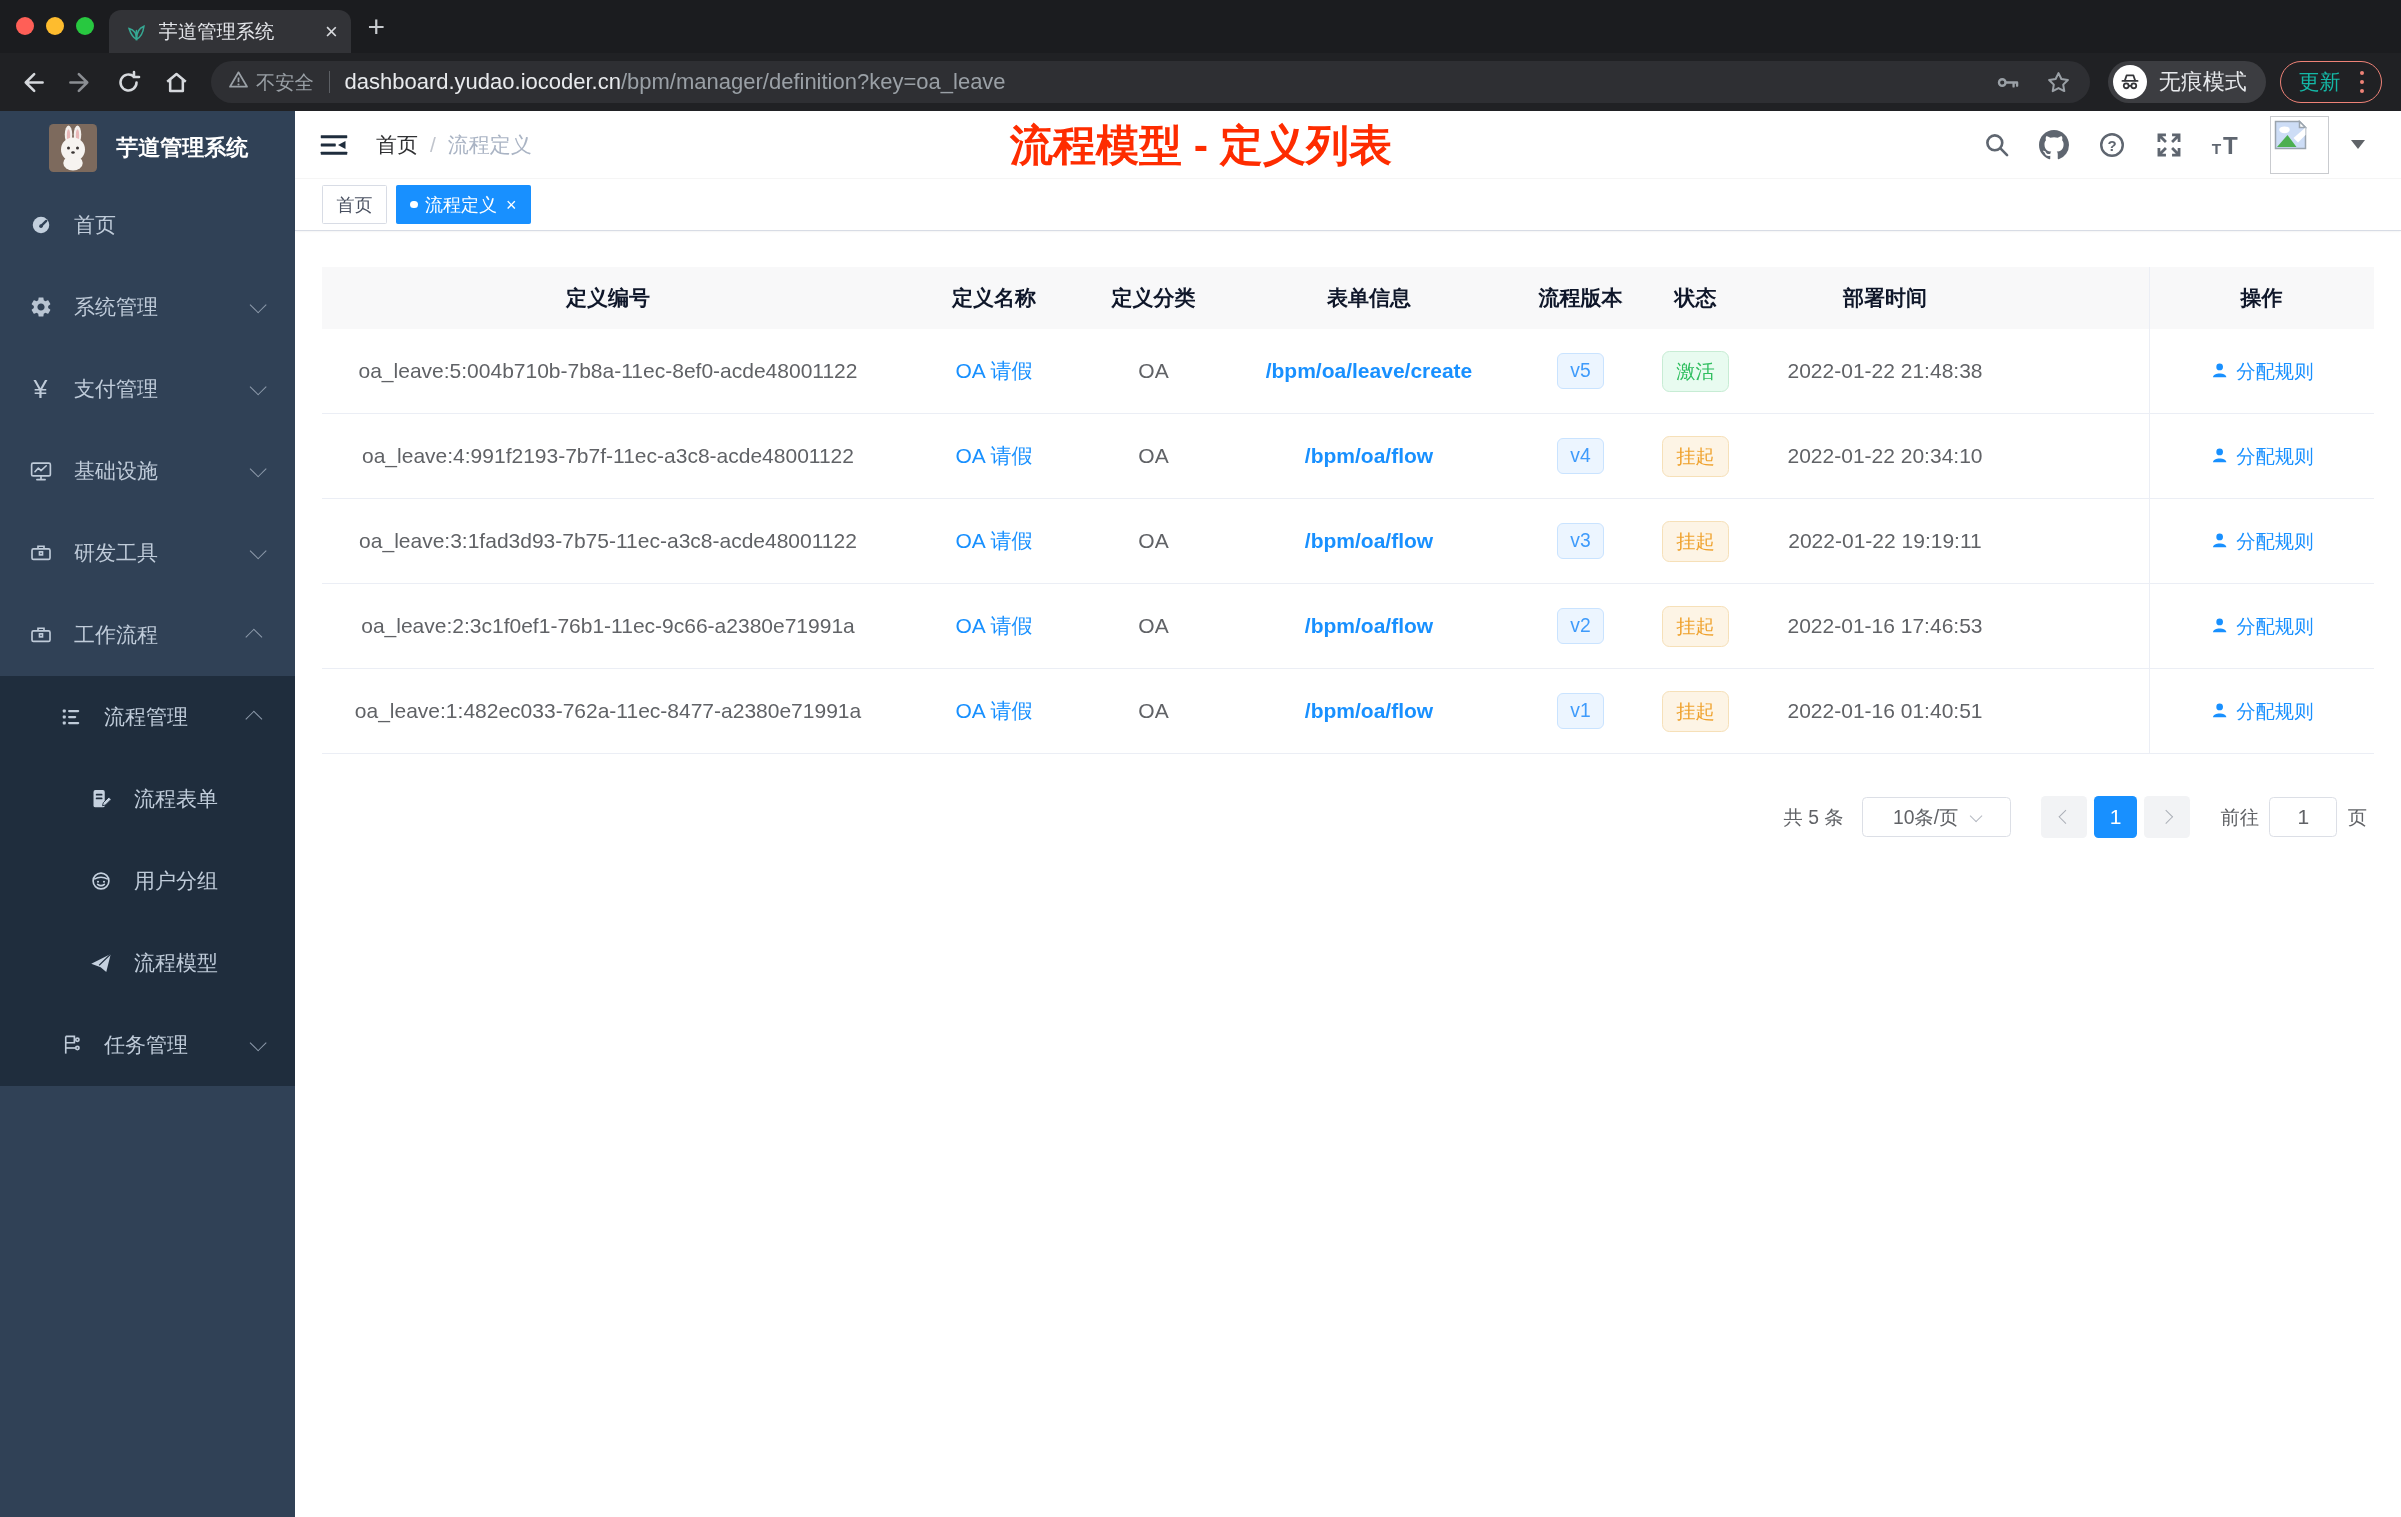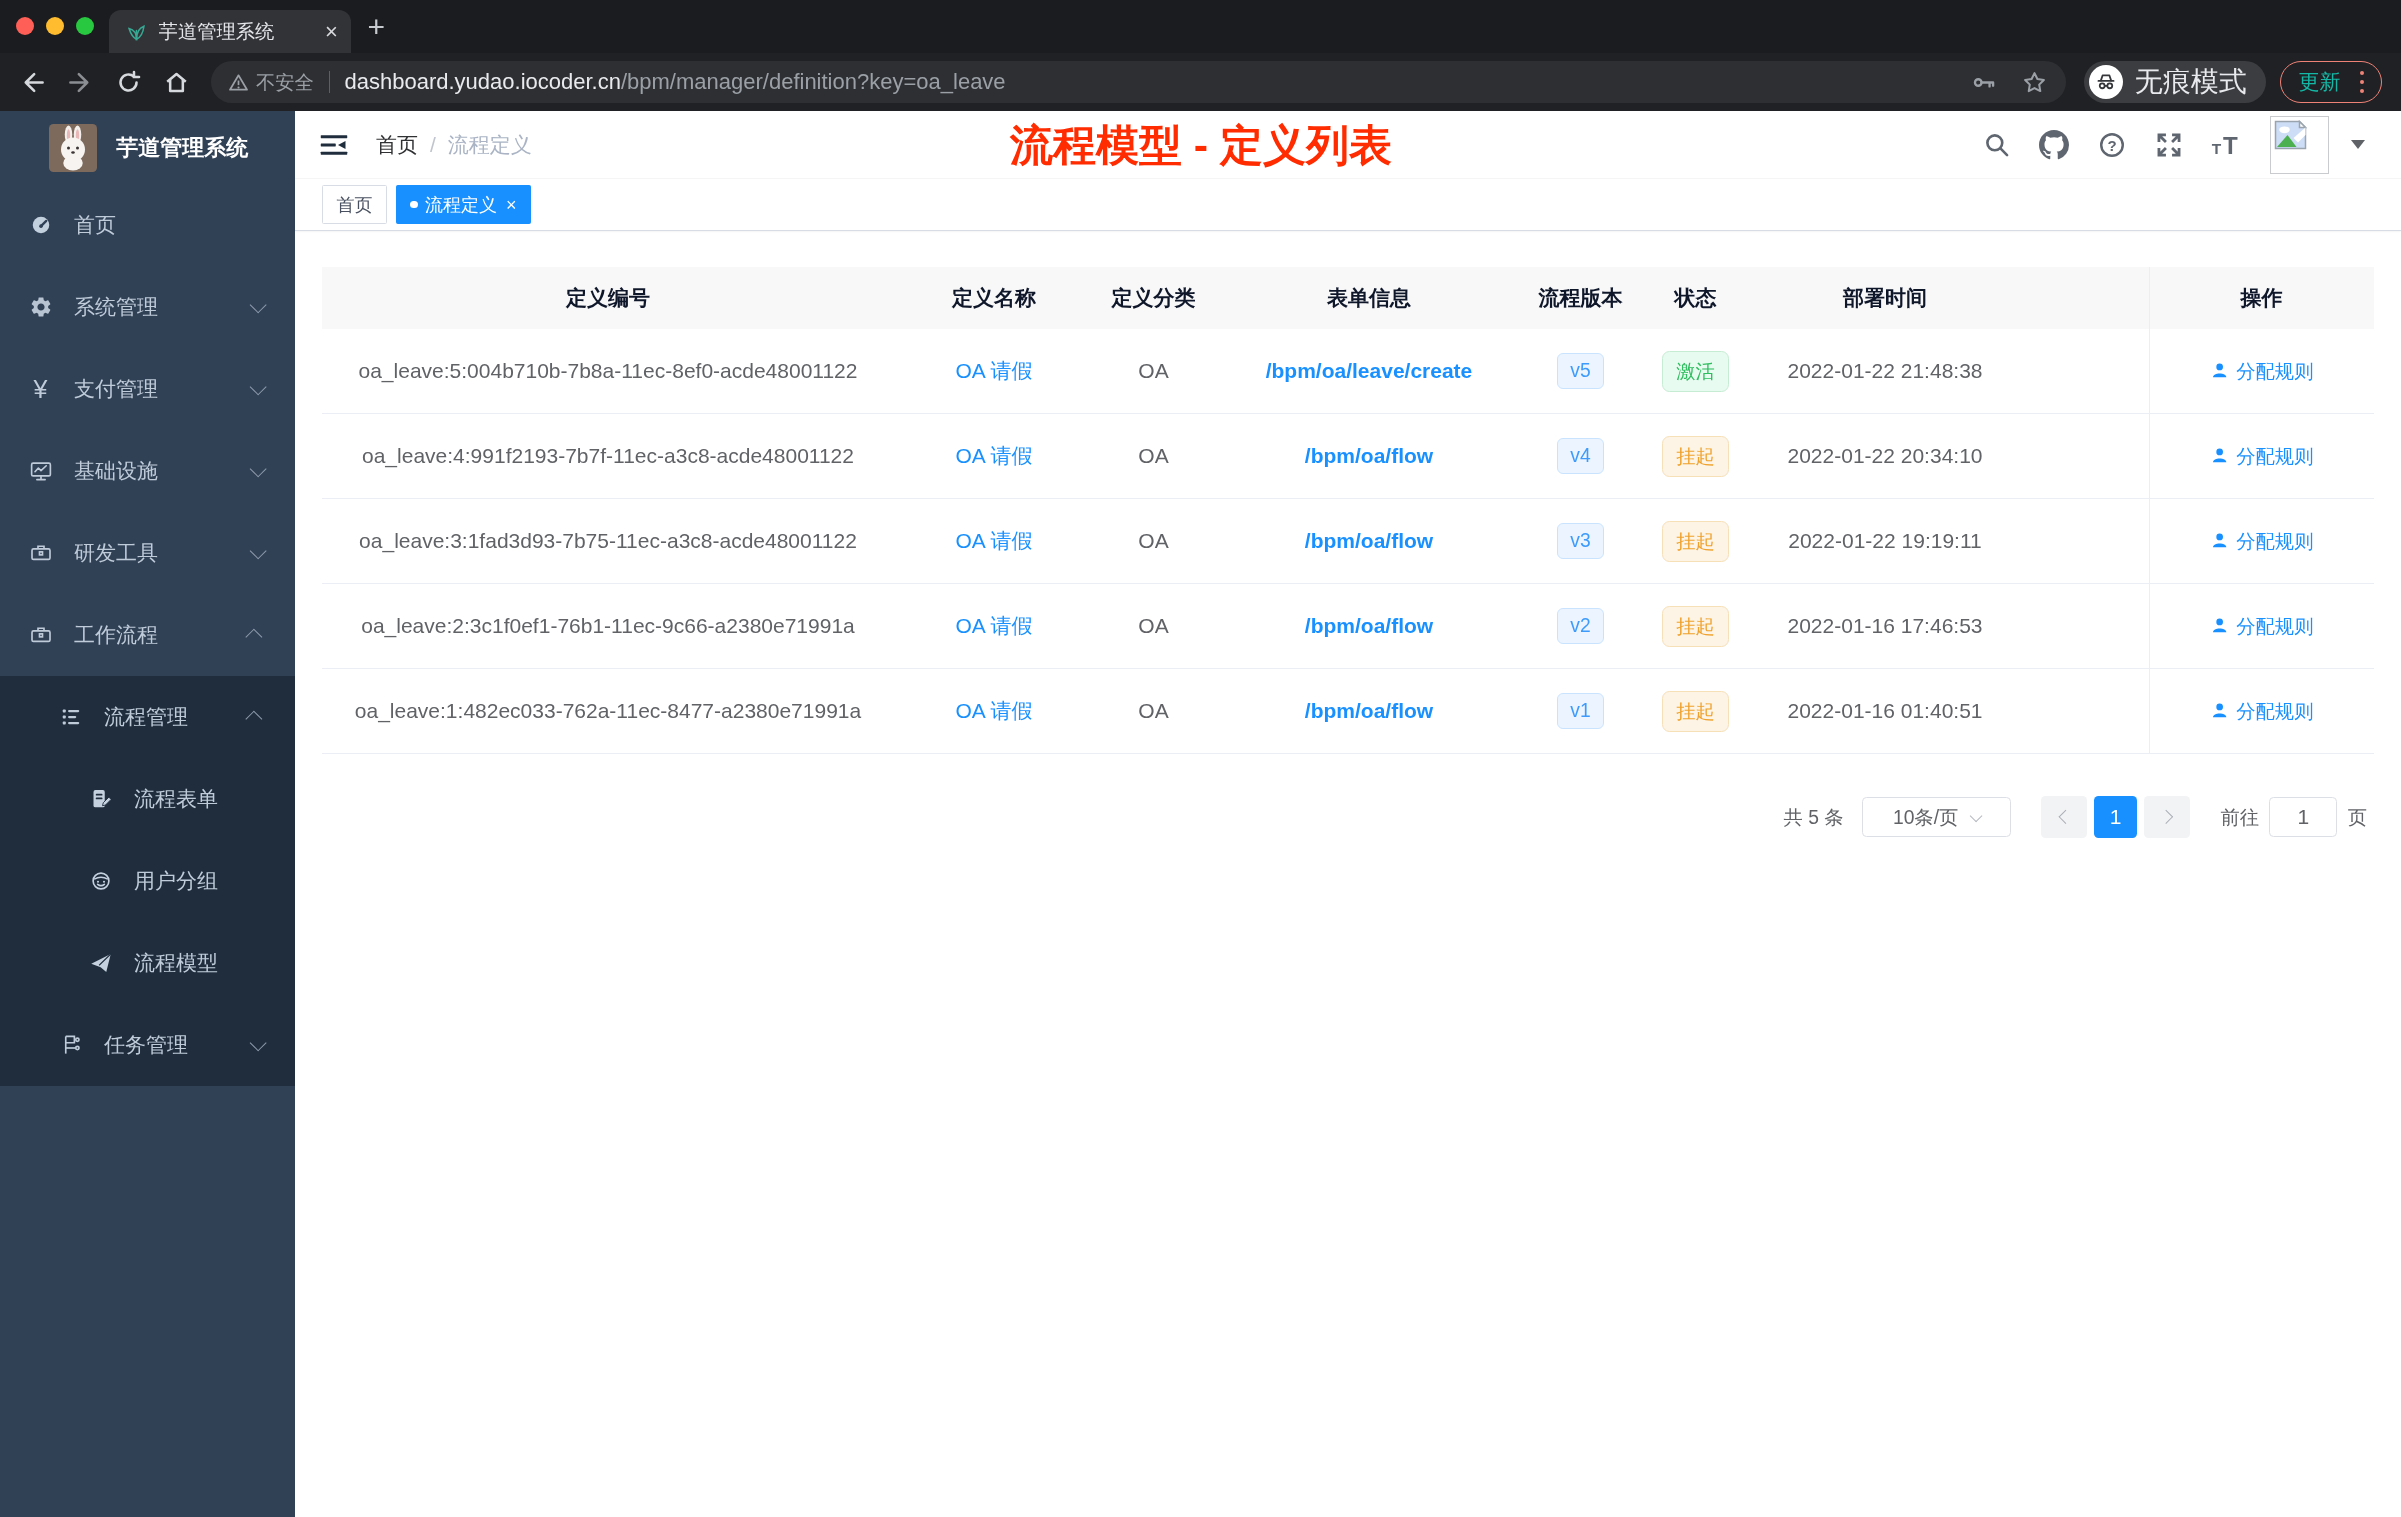--- a/index.html
+++ b/index.html
@@ -19,31 +19,31 @@
   .tab-close { color:#d7d9dd; font-size:22px; line-height:22px; }
   .newtab { color:#c7cace; font-size:30px; font-weight:300; margin:0 0 9px 16.3px; }
 
   .toolbar { position:absolute; left:0; top:53px; width:2401px; height:58px; background:#202124;
     display:flex; align-items:center; padding:0 19.3px; }
   .navbtn { width:27px; height:27px; margin-right:21px; display:flex; align-items:center;
     justify-content:center; color:#d6d9dd; }
   .navbtn.dim { color:#8b8e93; }
   .url-pill { flex:1; height:42px; border-radius:21px; background:#2e2f33; display:flex;
     align-items:center; padding:0 19.3px 0 16.3px; margin-right:18px; }
-  .notsecure { display:flex; align-items:center; color:#9aa0a6; font-size:19.3px; gap:7.4px; }
+  .notsecure { display:flex; align-items:flex-start; color:#9aa0a6; font-size:19.3px; gap:7.4px; }
   .pill-sep { width:0.7px; height:22px; background:#5c5f64; margin:0 15px; }
   .url-host { color:#e8eaed; font-size:22px; white-space:nowrap; }
   .url-path { color:#9aa0a6; font-size:22px; white-space:nowrap; }
   .pill-spacer { flex:1; }
   .pill-ic { color:#9aa0a6; margin-left:25px; display:flex; }
   .incog { height:42px; border-radius:21px; background:#3c3d41; display:flex; align-items:center;
     padding:0 19.3px 0 4.5px; margin-right:13.4px; }
   .incog-circle { width:34px; height:34px; border-radius:50%; background:#fff; display:flex;
     align-items:center; justify-content:center; margin-right:12px; color:#35363a; }
-  .incog-label { color:#e8eaed; font-size:28px; white-space:nowrap; }
+  .incog-label { color:#e8eaed; font-size:22px; white-space:nowrap; }
   .update { height:42px; border-radius:21px; border:1.5px solid #ee8277; display:flex;
     align-items:center; padding:0 13.4px 0 18px; color:#14b8a6; }
   .update-label { font-size:21px; white-space:nowrap; }
   .menu-dots { display:flex; flex-direction:column; gap:4.5px; margin-left:16.3px; padding:3px; }
   .menu-dots i { width:4.5px; height:4.5px; border-radius:50%; background:#ee8277; }
 
   
   .sidebar { position:absolute; left:0; top:111px; width:295px; bottom:0; background:#304156; }
   .logo { height:73px; display:flex; align-items:center; padding-left:49px; }
   .logo-av { width:48px; height:48px; border-radius:4.5px; overflow:hidden; flex:none; }

